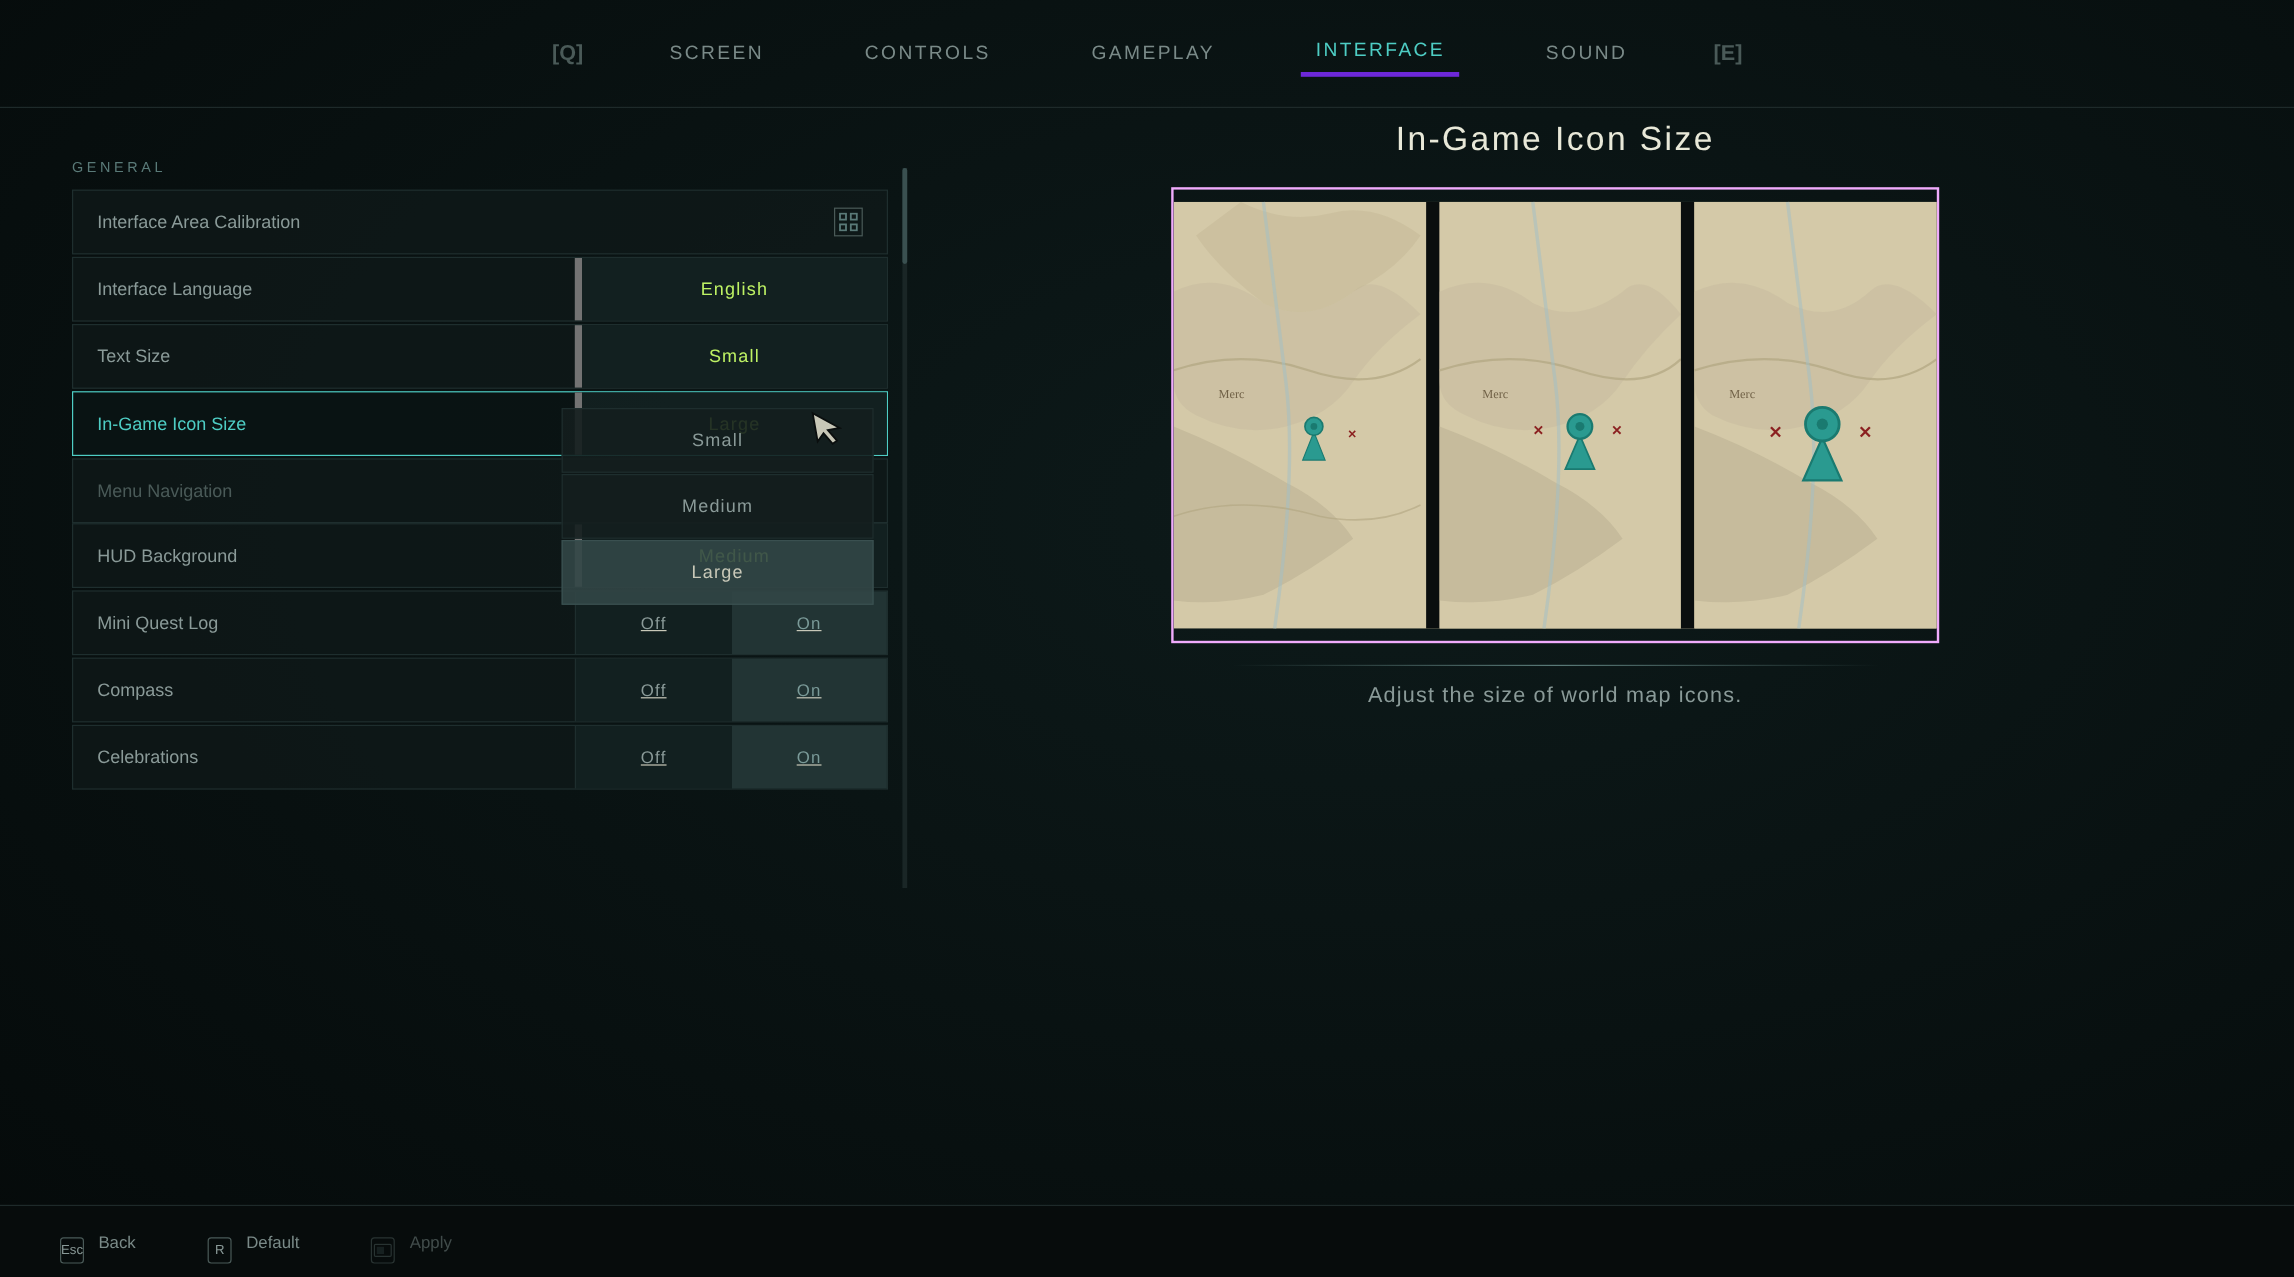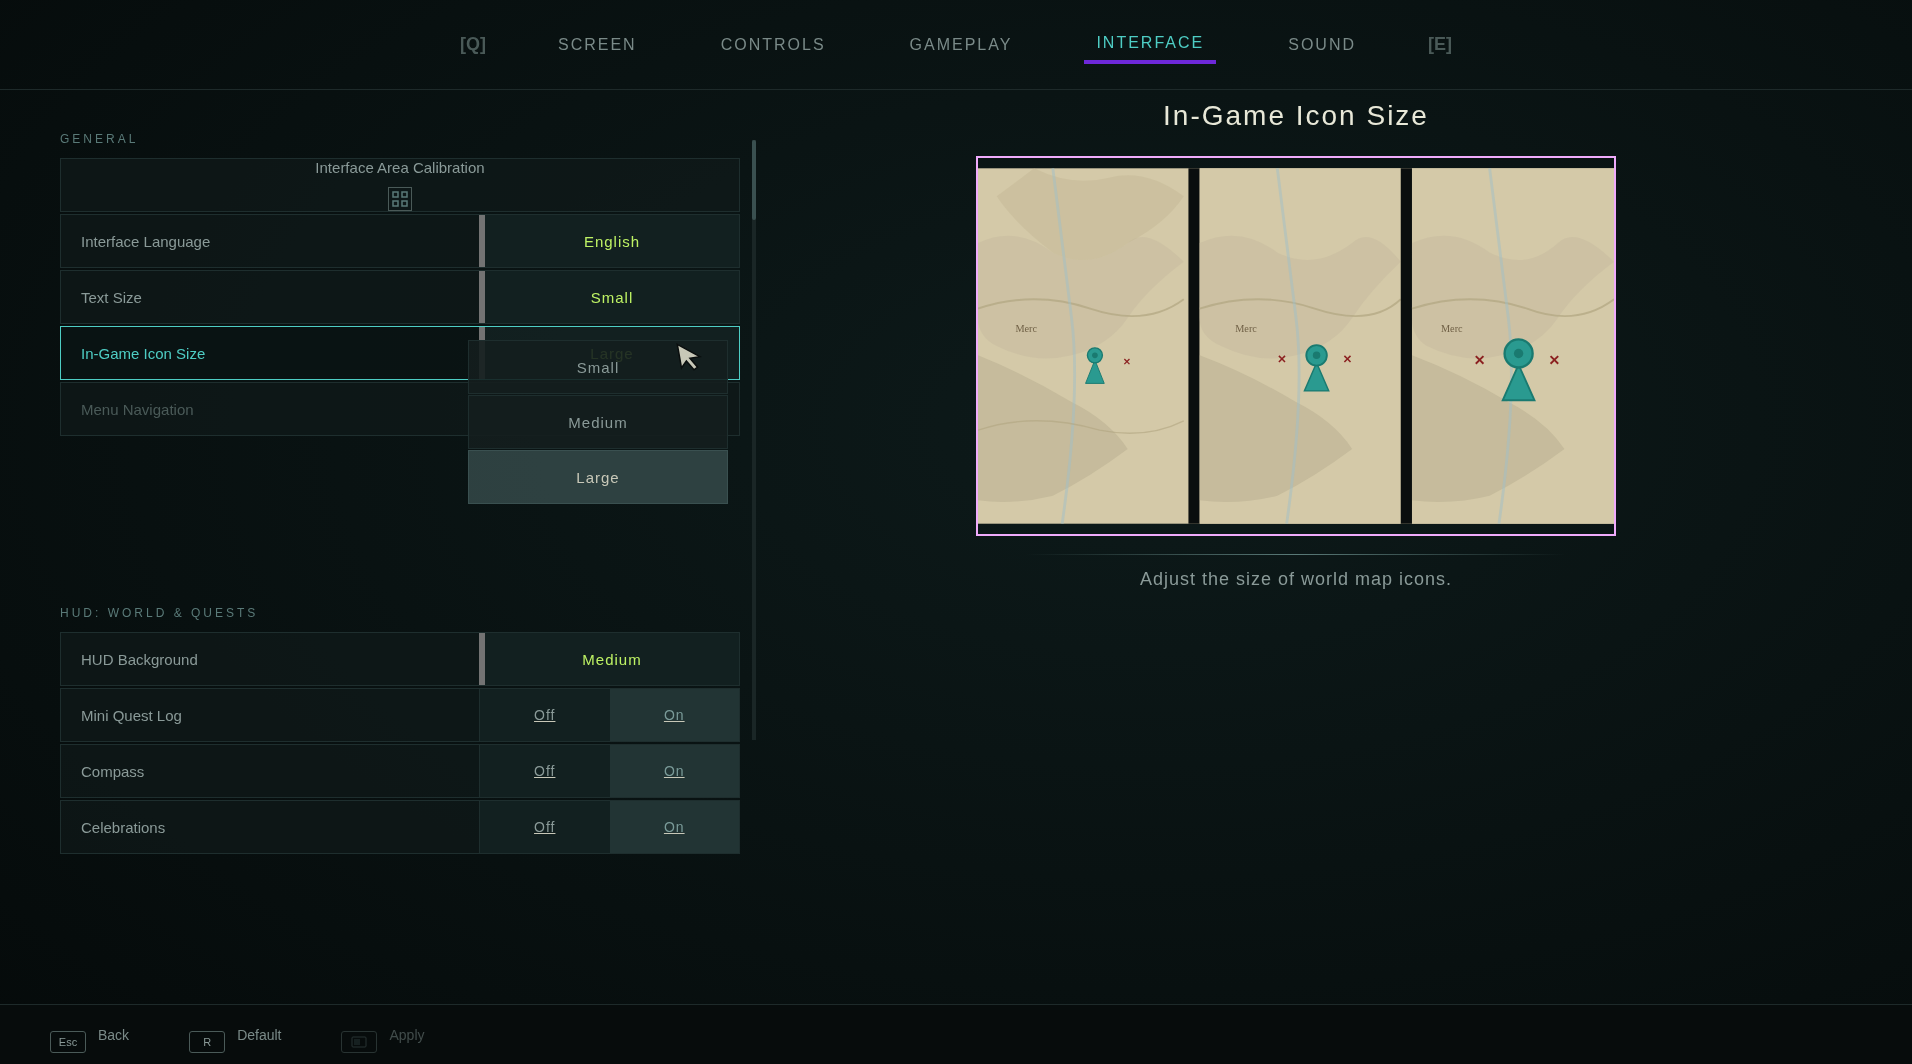--- a/index.html
+++ b/index.html
@@ -235,21 +235,21 @@
     .bottom-action {
       display: flex;
       align-items: center;
       gap: 12px;
       font-size: 14px;
       color: #7a8a88;
       cursor: pointer;
     }
 
     .key-badge {
-      width: 36px;
+      width: 20px;
       height: 22px;
       border: 1px solid #4a5a58;
       border-radius: 3px;
       display: flex;
       align-items: center;
       justify-content: center;
       font-size: 11px;
       color: #8a9a98;
       margin-top: 15px;
     }
@@ -325,21 +325,20 @@
       justify-content: center;
       font-size: 10px;
       color: #5a7a78;
     }
 
     .setting-row-special {
       display: flex;
       align-items: center;
       justify-content: space-between;
       padding: 0 20px;
-      flex-direction: column;
     }
   </style>
 </head>
 <body>
 
 <nav class="top-nav">
   <span class="nav-bracket">[Q]</span>
   <span class="nav-item">Screen</span>
   <span class="nav-item">Controls</span>
   <span class="nav-item">Gameplay</span>
@@ -392,21 +391,20 @@
     </div>
 
   </div>
 
   <div class="dropdown-overlay">
     <div class="dropdown-option opt-small">Small</div>
     <div class="dropdown-option opt-medium">Medium</div>
     <div class="dropdown-option opt-large">Large</div>
   </div>
 
-  <div class="section-label" style="margin-top: 170px;">HUD: WORLD &amp; QUESTS</div>
 
   <div class="settings-list">
 
     <div class="setting-row">
       <span class="setting-label">HUD Background</span>
       <div class="setting-value">Medium</div>
     </div>
 
     <div class="setting-row">
       <span class="setting-label">Mini Quest Log</span>

